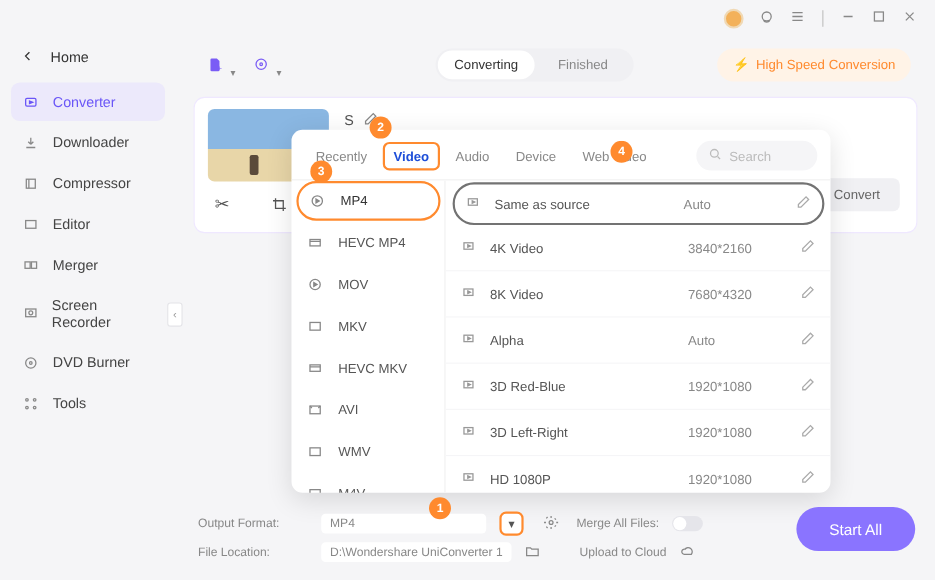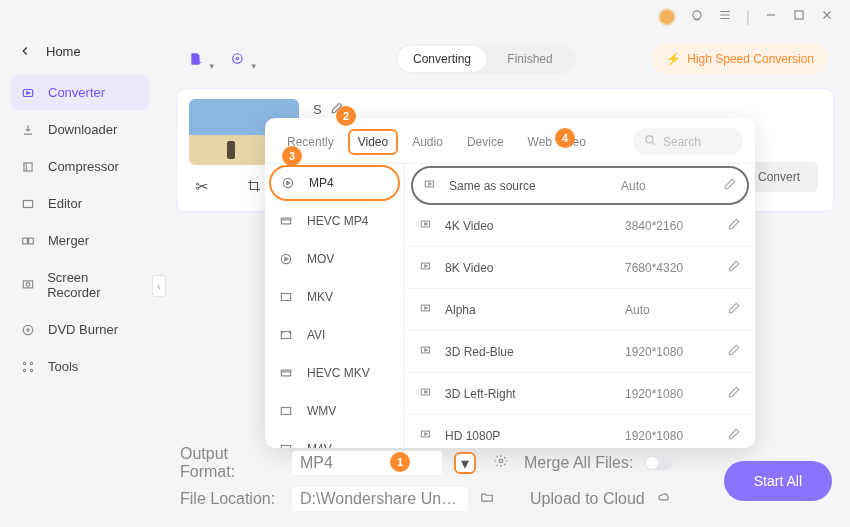--- a/index.html
+++ b/index.html
@@ -24,35 +24,35 @@
 .highspeed{margin-left:auto;background:#fff3e7;color:#ff8a2e;font-size:12px;padding:8px 14px;border-radius:18px;display:flex;align-items:center;gap:6px}
 .card{background:#fff;border:1px solid #efe8ff;border-radius:10px;padding:10px 12px;display:flex;align-items:flex-start;gap:14px;margin-top:4px}
 .thumb{width:110px;height:66px;border-radius:6px;background:linear-gradient(#8ab7e2 0 55%,#e8d6a8 55% 100%);position:relative;overflow:hidden}
 .thumb::after{content:"";position:absolute;left:38px;bottom:6px;width:8px;height:18px;background:#5a4a3a;border-radius:2px}
 .tools{display:flex;gap:22px;margin-left:-2px;color:#555}
 .tools span{width:30px;height:30px;display:flex;align-items:center;justify-content:center;cursor:pointer}
 .convertbtn{position:absolute;right:32px;top:128px;background:#f0f0f3;color:#666;font-size:12px;padding:8px 18px;border-radius:6px}
 .popup{position:absolute;left:265px;top:118px;width:490px;height:330px;background:#fff;border-radius:10px;box-shadow:0 6px 24px rgba(0,0,0,.12);display:flex;flex-direction:column;overflow:hidden}
 .tabs{display:flex;align-items:flex-end;padding:10px 12px 0 12px;gap:4px;position:relative}
 .tab{font-size:12px;color:#888;padding:6px 10px;cursor:pointer}
-.tab.active{color:#404040;border:2px solid #ff8a2e;border-radius:6px;padding:4px 8px;font-weight:400}
+.tab.active{color:#1d4ed8;border:2px solid #ff8a2e;border-radius:6px;padding:4px 8px;font-weight:700}
 .search{margin-left:auto;background:#f5f5f7;border-radius:14px;padding:5px 10px;display:flex;align-items:center;gap:6px;font-size:12px;color:#bbb;width:110px}
 .lists{display:flex;flex:1;border-top:1px solid #f0f0f0;margin-top:8px;overflow:hidden}
 .fmtlist{width:140px;border-right:1px solid #f0f0f0;overflow-y:auto}
 .fmtitem{display:flex;align-items:center;gap:12px;padding:12px 12px;font-size:12px;color:#555;cursor:pointer;position:relative}
 .fmtitem .fic{width:18px;color:#888;display:flex;justify-content:center}
 .fmtitem.sel{border:2px solid #ff8a2e;border-radius:18px;margin:1px 4px;padding:9px 8px;color:#333}
 .reslist{flex:1;overflow-y:auto}
 .resitem{display:flex;align-items:center;padding:12px 14px;font-size:12px;color:#555;border-bottom:1px solid #f5f5f7;cursor:pointer;gap:12px}
 .resitem .ric{color:#999}
 .resitem .lbl{flex:1}
 .resitem .dim{width:90px;color:#888}
 .resitem .edit{color:#aaa}
 .resitem.first{border:2px solid #737373;border-radius:22px;margin:2px 6px 0 6px;padding:9px 10px}
-.footer{position:absolute;left:180px;right:8px;bottom:10px;font-size:16px;color:#888}
+.footer{position:absolute;left:180px;right:8px;bottom:10px;font-size:11px;color:#888}
 .frow{display:flex;align-items:center;gap:12px;margin-bottom:6px}
 .frow .lbl{width:100px}
 .fval{background:#fff;border-radius:4px;padding:3px 8px;min-width:150px;display:flex;align-items:center;gap:8px}
 .dropic{background:#fff;border:2px solid #ff8a2e;border-radius:6px;width:22px;height:22px;display:flex;align-items:center;justify-content:center;color:#555}
 .startall{position:absolute;right:18px;bottom:26px;background:#8a74ff;color:#fff;font-size:14px;padding:12px 30px;border-radius:24px;cursor:pointer}
 .toggle{width:28px;height:14px;background:#e5e5ea;border-radius:8px;position:relative}
 .toggle::after{content:"";position:absolute;left:1px;top:1px;width:12px;height:12px;background:#fff;border-radius:50%}
 .badge{position:absolute;width:20px;height:20px;background:#ff8a2e;color:#fff;border-radius:50%;font-size:11px;font-weight:700;display:flex;align-items:center;justify-content:center;z-index:50}
 .b1{left:390px;top:452px}
 .b2{left:336px;top:106px}
@@ -268,34 +268,34 @@
           <span class="fic">
             <svg viewBox="0 0 24 24" fill="none" stroke="#888" stroke-width="2">
               <rect x="4" y="6" width="16" height="12"></rect>
             </svg>
           </span>
           <span>MKV</span>
         </div>
       <div class="fmtitem">
           <span class="fic">
             <svg viewBox="0 0 24 24" fill="none" stroke="#888" stroke-width="2">
+              <rect x="4" y="7" width="16" height="10"></rect>
+              <path d="M4 10h16"></path>
+            </svg>
+          </span>
+          <span>HEVC MKV</span>
+        </div>
+      <div class="fmtitem">
+          <span class="fic">
+            <svg viewBox="0 0 24 24" fill="none" stroke="#888" stroke-width="2">
               <rect x="4" y="6" width="16" height="12"></rect>
               <path d="M4 6l3 3M20 6l-3 3"></path>
             </svg>
           </span>
           <span>AVI</span>
-        </div>
-      <div class="fmtitem">
-          <span class="fic">
-            <svg viewBox="0 0 24 24" fill="none" stroke="#888" stroke-width="2">
-              <rect x="4" y="7" width="16" height="10"></rect>
-              <path d="M4 10h16"></path>
-            </svg>
-          </span>
-          <span>HEVC MKV</span>
         </div>
       <div class="fmtitem">
           <span class="fic">
             <svg viewBox="0 0 24 24" fill="none" stroke="#888" stroke-width="2">
               <rect x="4" y="6" width="16" height="12"></rect>
             </svg>
           </span>
           <span>WMV</span>
         </div>
       <div class="fmtitem">

